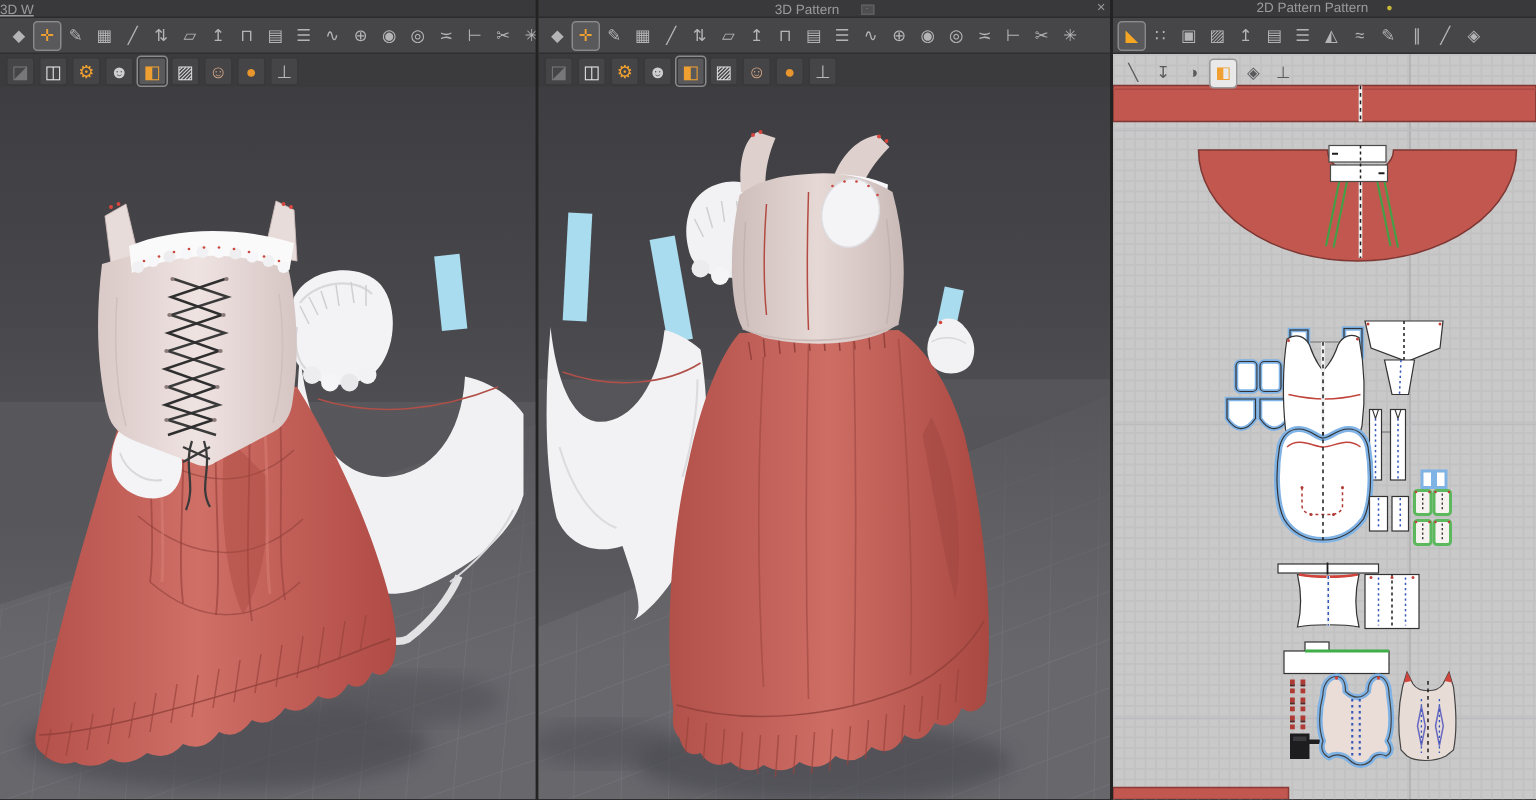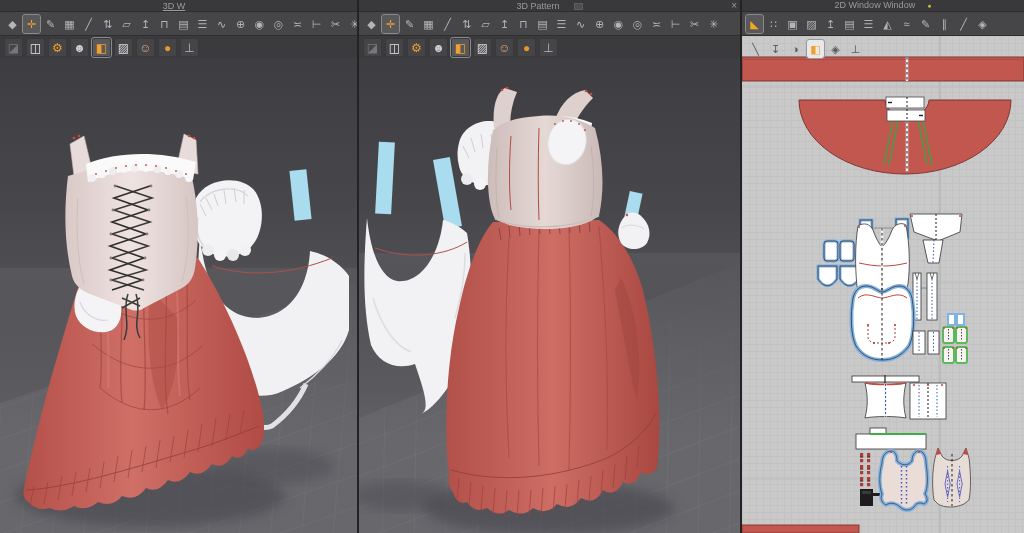--- a/index.html
+++ b/index.html
@@ -13,21 +13,21 @@
   .p-left{width:357px;}
   .p-mid{width:381px;}
   .p-right{width:282px;}
   .vdiv{width:2px;height:533px;background:#232324;}
   .titlebar{
     height:12px;background:#39393b;color:#9b9b9b;font-size:9px;line-height:12px;
     display:flex;align-items:center;position:relative;flex:0 0 auto;
     border-bottom:1px solid #2c2c2e;
   }
   .titlebar .t-center{flex:1;text-align:center;white-space:nowrap;overflow:hidden;}
-  .titlebar .t-right{text-align:center;flex:1;padding-right:9px;white-space:nowrap;text-decoration:underline;}
+  .titlebar .t-right{text-align:left;flex:1;padding-right:9px;white-space:nowrap;text-decoration:underline;}
   .tab-ind{
     display:inline-block;width:9px;height:7px;background:#4e4e50;border:1px solid #5e5e60;
     margin-left:14px;font-size:6px;line-height:5px;color:#8a8a8c;text-align:center;vertical-align:middle;
   }
   .mod-dot{color:#c8b838;font-size:7px;margin-left:12px;vertical-align:middle;}
   .close-x{position:absolute;right:3px;top:0;color:#9a9a9a;font-size:10px;line-height:12px;cursor:default;}
   .toolbar1{
     height:24px;background:#464648;border-bottom:1px solid #2f2f31;
     display:flex;align-items:center;padding:0 4px;gap:2px;flex:0 0 auto;overflow:hidden;
   }
@@ -354,21 +354,21 @@
           <path d="M262,170 C268,166 278,166 285,171" stroke="#d8d8db" stroke-width="1" fill="none"></path>
         </g>
       </svg>
     </div>
   </section>
 
   <div class="vdiv"></div>
 
   <section class="panel p-right">
     <div class="titlebar">
-      <span class="t-center"><span>2D Window Window</span><span class="mod-dot">●</span></span>
+      <span class="t-center"><span>2D Pattern Pattern</span><span class="mod-dot">●</span></span>
     </div>
     <div class="toolbar1">
         <span class="tbi active" style="color: rgb(245, 166, 35);">◣</span>
         <span class="tbi">∷</span>
         <span class="tbi">▣</span>
         <span class="tbi">▨</span>
         <span class="tbi">↥</span>
         <span class="tbi">▤</span>
         <span class="tbi">☰</span>
         <span class="tbi">◭</span>

